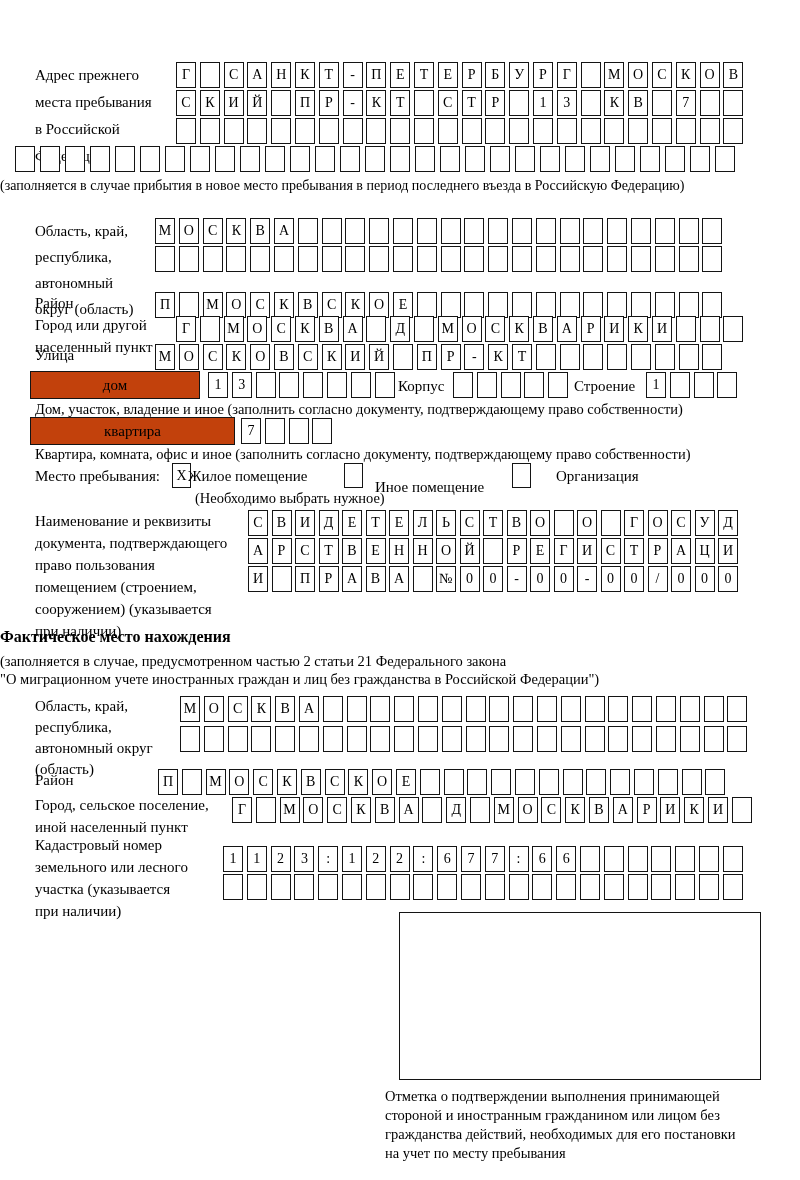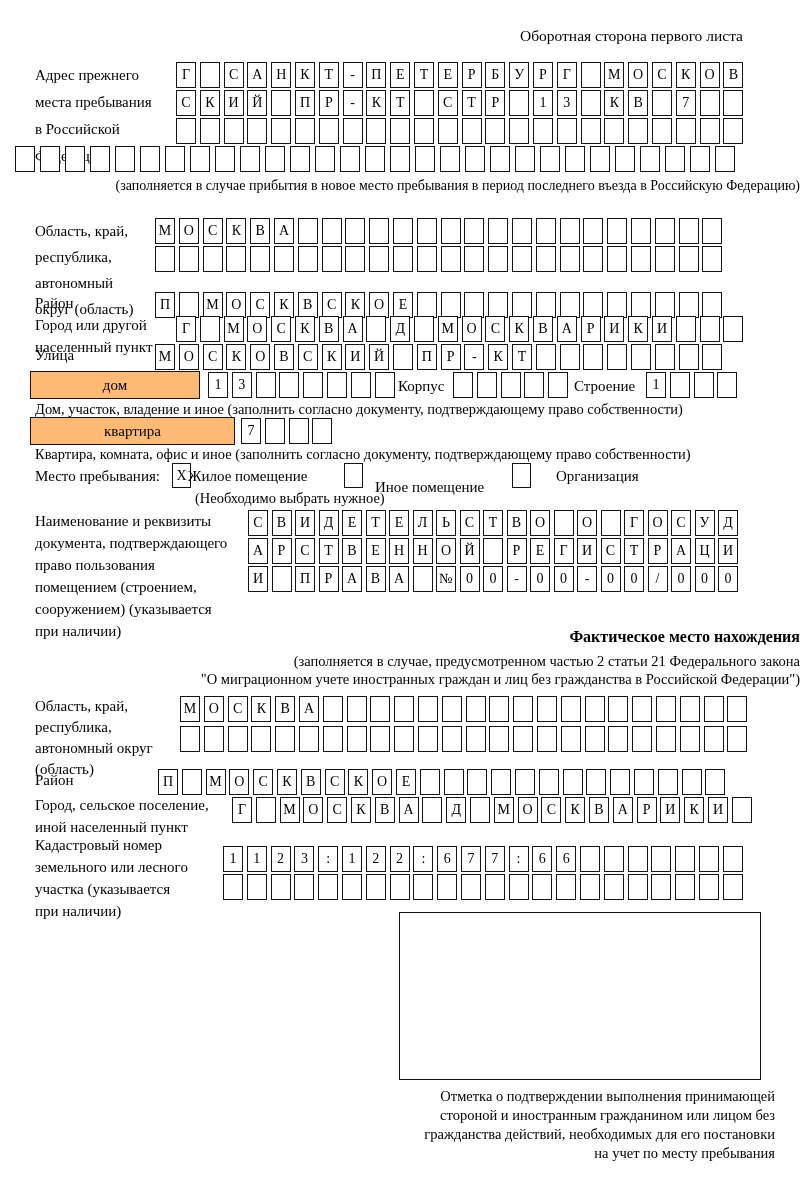--- a/index.html
+++ b/index.html
@@ -7,45 +7,44 @@
     position:relative; width:800px; height:1180px; background:#fff;
     font-family:"Liberation Serif","DejaVu Serif",serif; color:#000;
     overflow:hidden;
   }
   .abs { position:absolute; }
   .lbl { font-size:15px; line-height:27px; white-space:pre-line; }
   .lbl.lh26 { line-height:26px; }
   .lbl.lh22 { line-height:22px; }
   .lbl.lh21 { line-height:21px; }
   .note { font-size:14px; line-height:17px; white-space:pre-line; }
-  .center { width:800px; text-align:right; left:0; }
+  .center { width:800px; text-align:left; left:0; }
   .sect-title { font-size:16.5px; font-weight:bold; }
   .row { display:flex; gap:3.8px; }
   .row.tight { gap:3.5px; }
   .cell {
     width:20px; height:26px; box-sizing:border-box; border:1.6px solid #141414;
     display:flex; align-items:center; justify-content:center;
     font-size:14px; line-height:1; background:#fff; flex:0 0 auto;
   }
   .widebox {
     box-sizing:border-box; border:1.6px solid #141414; height:28px;
-    display:flex; align-items:center; justify-content:center; font-size:15px; background:#fdba74;
+    display:flex; align-items:center; justify-content:center; font-size:15px; background:#c2410c;
   }
   .checkbox {
     width:19px; height:25px; box-sizing:border-box; border:1.6px solid #141414;
     display:flex; align-items:center; justify-content:center; font-size:14px; background:#fff;
   }
   .stampbox { box-sizing:border-box; border:1.6px solid #141414; background:#fff; }
 </style>
 </head>
 <body>
 
 <div class="page">
 
-  <div class="abs lbl" style="top:22px; right:57px; font-size:15.5px;">Оборотная сторона первого листа</div>
 
   <div class="abs lbl" style="left:35px; top:62px;">Адрес прежнего
 места пребывания
 в Российской
 Федерации</div>
   <div class="abs row" style="left:176px; top:62px;">
       <span class="cell">Г</span>
       <span class="cell"></span>
       <span class="cell">С</span>
       <span class="cell">А</span>
@@ -583,18 +582,18 @@
       <span class="cell"></span>
       <span class="cell"></span>
       <span class="cell"></span>
       <span class="cell"></span>
       <span class="cell"></span>
       <span class="cell"></span>
       <span class="cell"></span>
     </div>
 
   <div class="abs stampbox" style="left:399px; top:912px; width:362px; height:168px;"></div>
-  <div class="abs note" style="left:385px; top:1087px; width:390px; text-align:right; font-size:14.5px; line-height:19px;">Отметка о подтверждении выполнения принимающей
+  <div class="abs note" style="left:385px; top:1087px; width:390px; text-align:left; font-size:14.5px; line-height:19px;">Отметка о подтверждении выполнения принимающей
 стороной и иностранным гражданином или лицом без
 гражданства действий, необходимых для его постановки
 на учет по месту пребывания</div>
 
 </div>
 
 </body></html>

